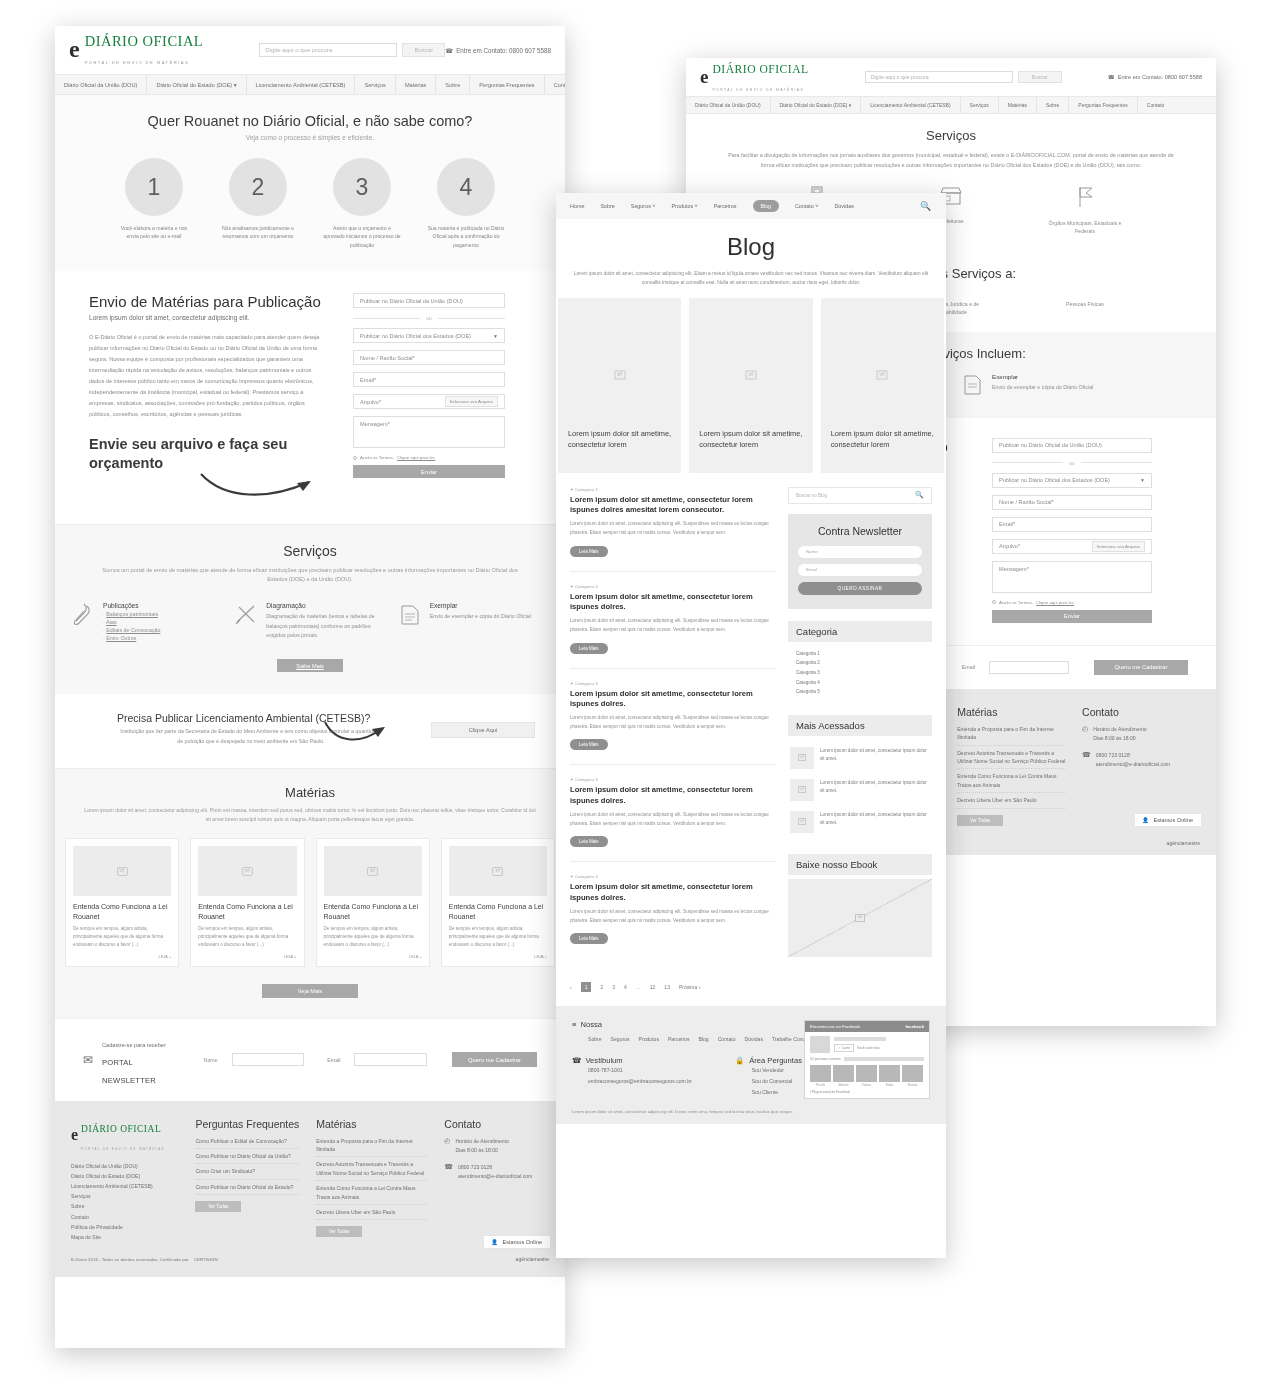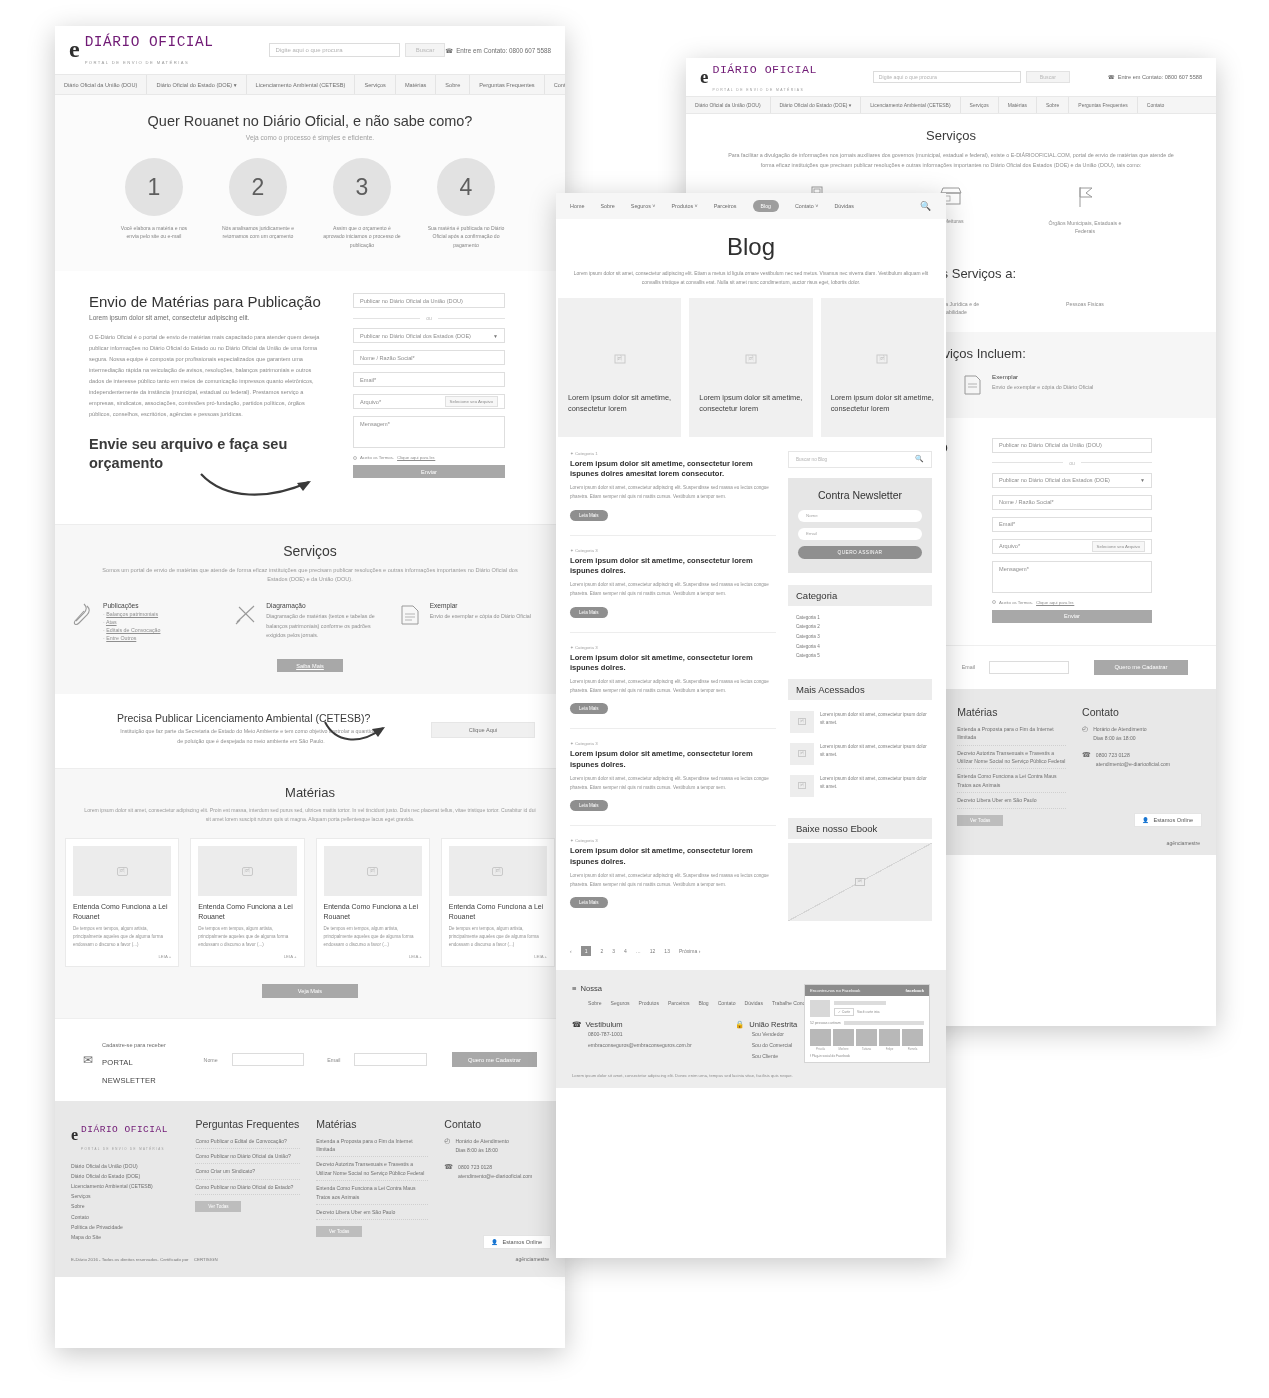--- a/index.html
+++ b/index.html
@@ -21,22 +21,22 @@
   }
 
   
   .site-top { display:flex; align-items:center; background:#fff; }
   .logo { display:flex; align-items:center; }
   .logo-e {
     font-family: "Liberation Serif", serif;
     font-weight: bold; color:#2f2f2f; line-height:.8;
   }
   .logo-txt-main {
-    font-family:Liberation Mono, monospace;
-    letter-spacing:.5px; color:#701a75; white-space:nowrap;
+    font-family:Liberation Serif, serif;
+    letter-spacing:.5px; color:#15803d; white-space:nowrap;
   }
   .logo-txt-sub {
     color:#9a9a9a; letter-spacing:1.4px; white-space:nowrap;
   }
   .search-box {
     border:1px solid #dcdcdc; background:#fff; color:#b2b2b2;
     display:flex; align-items:center;
   }
   .search-btn {
     border:1px solid #e2e2e2; background:#f4f4f4; color:#b9b9b9;
@@ -203,21 +203,21 @@
   
   #layerC { left:556px; top:193px; width:390px; height:1065px; z-index:4; }
   .c-nav { height:26px; background:#f6f6f6; display:flex; align-items:center; padding:0 14px; gap:16px;}
   .c-nav a { font-size:5.4px; color:#6a6a6a; text-decoration:none; white-space:nowrap;}
   .c-nav .pill { background:#9d9d9d; color:#fff; border-radius:9px; padding:3px 8px; font-size:5.2px;}
   .c-nav .sr { margin-left:auto; font-size:9px; color:#555; }
   .c-hero { text-align:center; padding:14px 0 10px; }
   .c-hero h1 { font-size:24px; font-weight:400; color:#2f2f2f; }
   .c-hero p { font-size:4.9px; color:#8a8a8a; line-height:1.9; margin:8px 10px 0;}
   .c-feat { display:flex; gap:8px; padding:0 2px; }
-  .c-feat .cell { flex:1; background:#f0f0f0; height:139px; position:relative; }
+  .c-feat .cell { flex:1; background:#f0f0f0; height:175px; position:relative; }
   .c-feat .cell .glyph { position:absolute; left:50%; top:44%; transform:translate(-50%,-50%);
                          width:11px; height:9px; border:1px solid #cacaca; color:#c2c2c2; font-size:7px;
                          display:flex; align-items:center; justify-content:center;}
   .c-feat .cell .cap { position:absolute; left:10px; right:10px; bottom:22px; font-size:7.4px;
                        color:#3d3d3d; line-height:1.45;}
   .c-body { display:flex; gap:12px; padding:14px 14px 0; }
   .c-posts { flex:1; }
   .post { padding-bottom:14px; margin-bottom:12px; border-bottom:1px solid #ededed;}
   .post .cat { font-size:4.4px; color:#a2a2a2; margin-bottom:3px;}
   .post h3 { font-size:7.6px; font-weight:bold; color:#2f2f2f; line-height:1.35;}
@@ -897,21 +897,21 @@
           <h4>
             <span>☎</span>
             <span>Vestibulum</span>
           </h4>
           <p>0800-787-1001</p>
           <p>embraconseguros@embraconseguros.com.br</p>
         </div>
         <div class="blk">
           <h4>
             <span>🔒</span>
-            <span>União Restrita</span>
+            <span>Área Perguntas</span>
           </h4>
           <p>Sou Vendedor</p>
           <p>Sou do Comercial</p>
           <p>Sou Cliente</p>
         </div>
       </div>
 
       <div class="fb-widget">
         <div class="fb-head">
           <span>Encontre-nos no Facebook</span>

